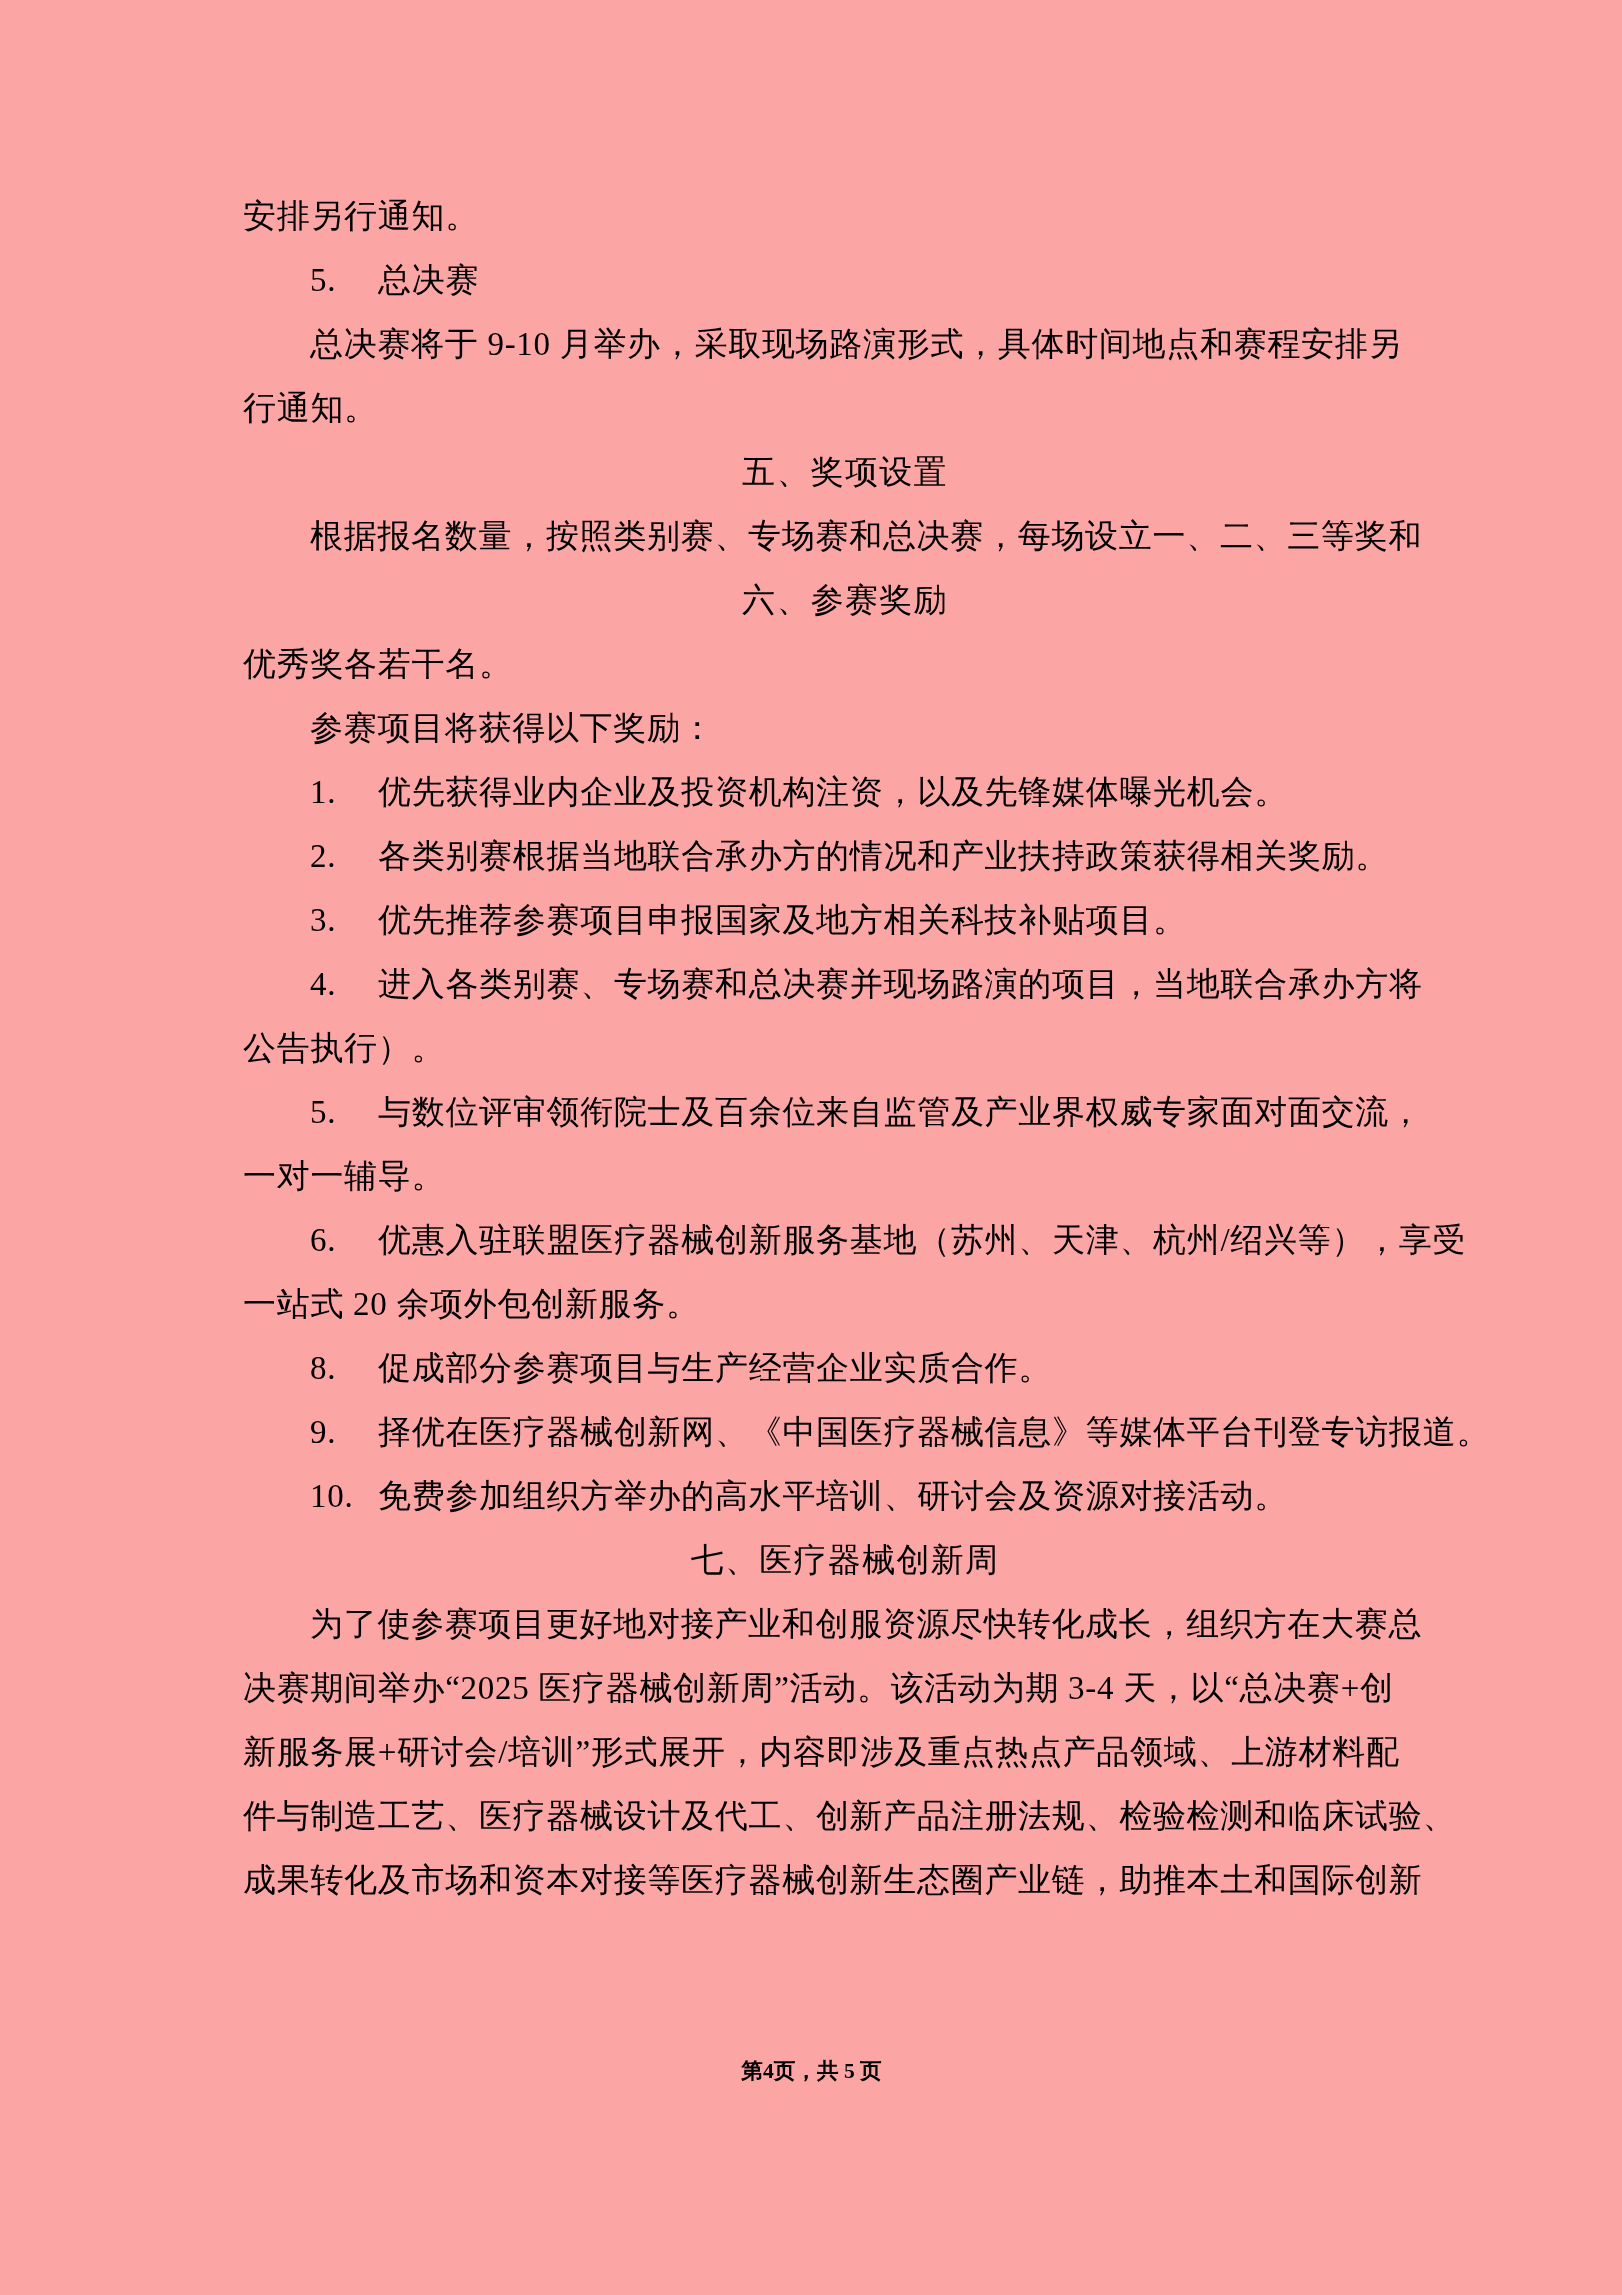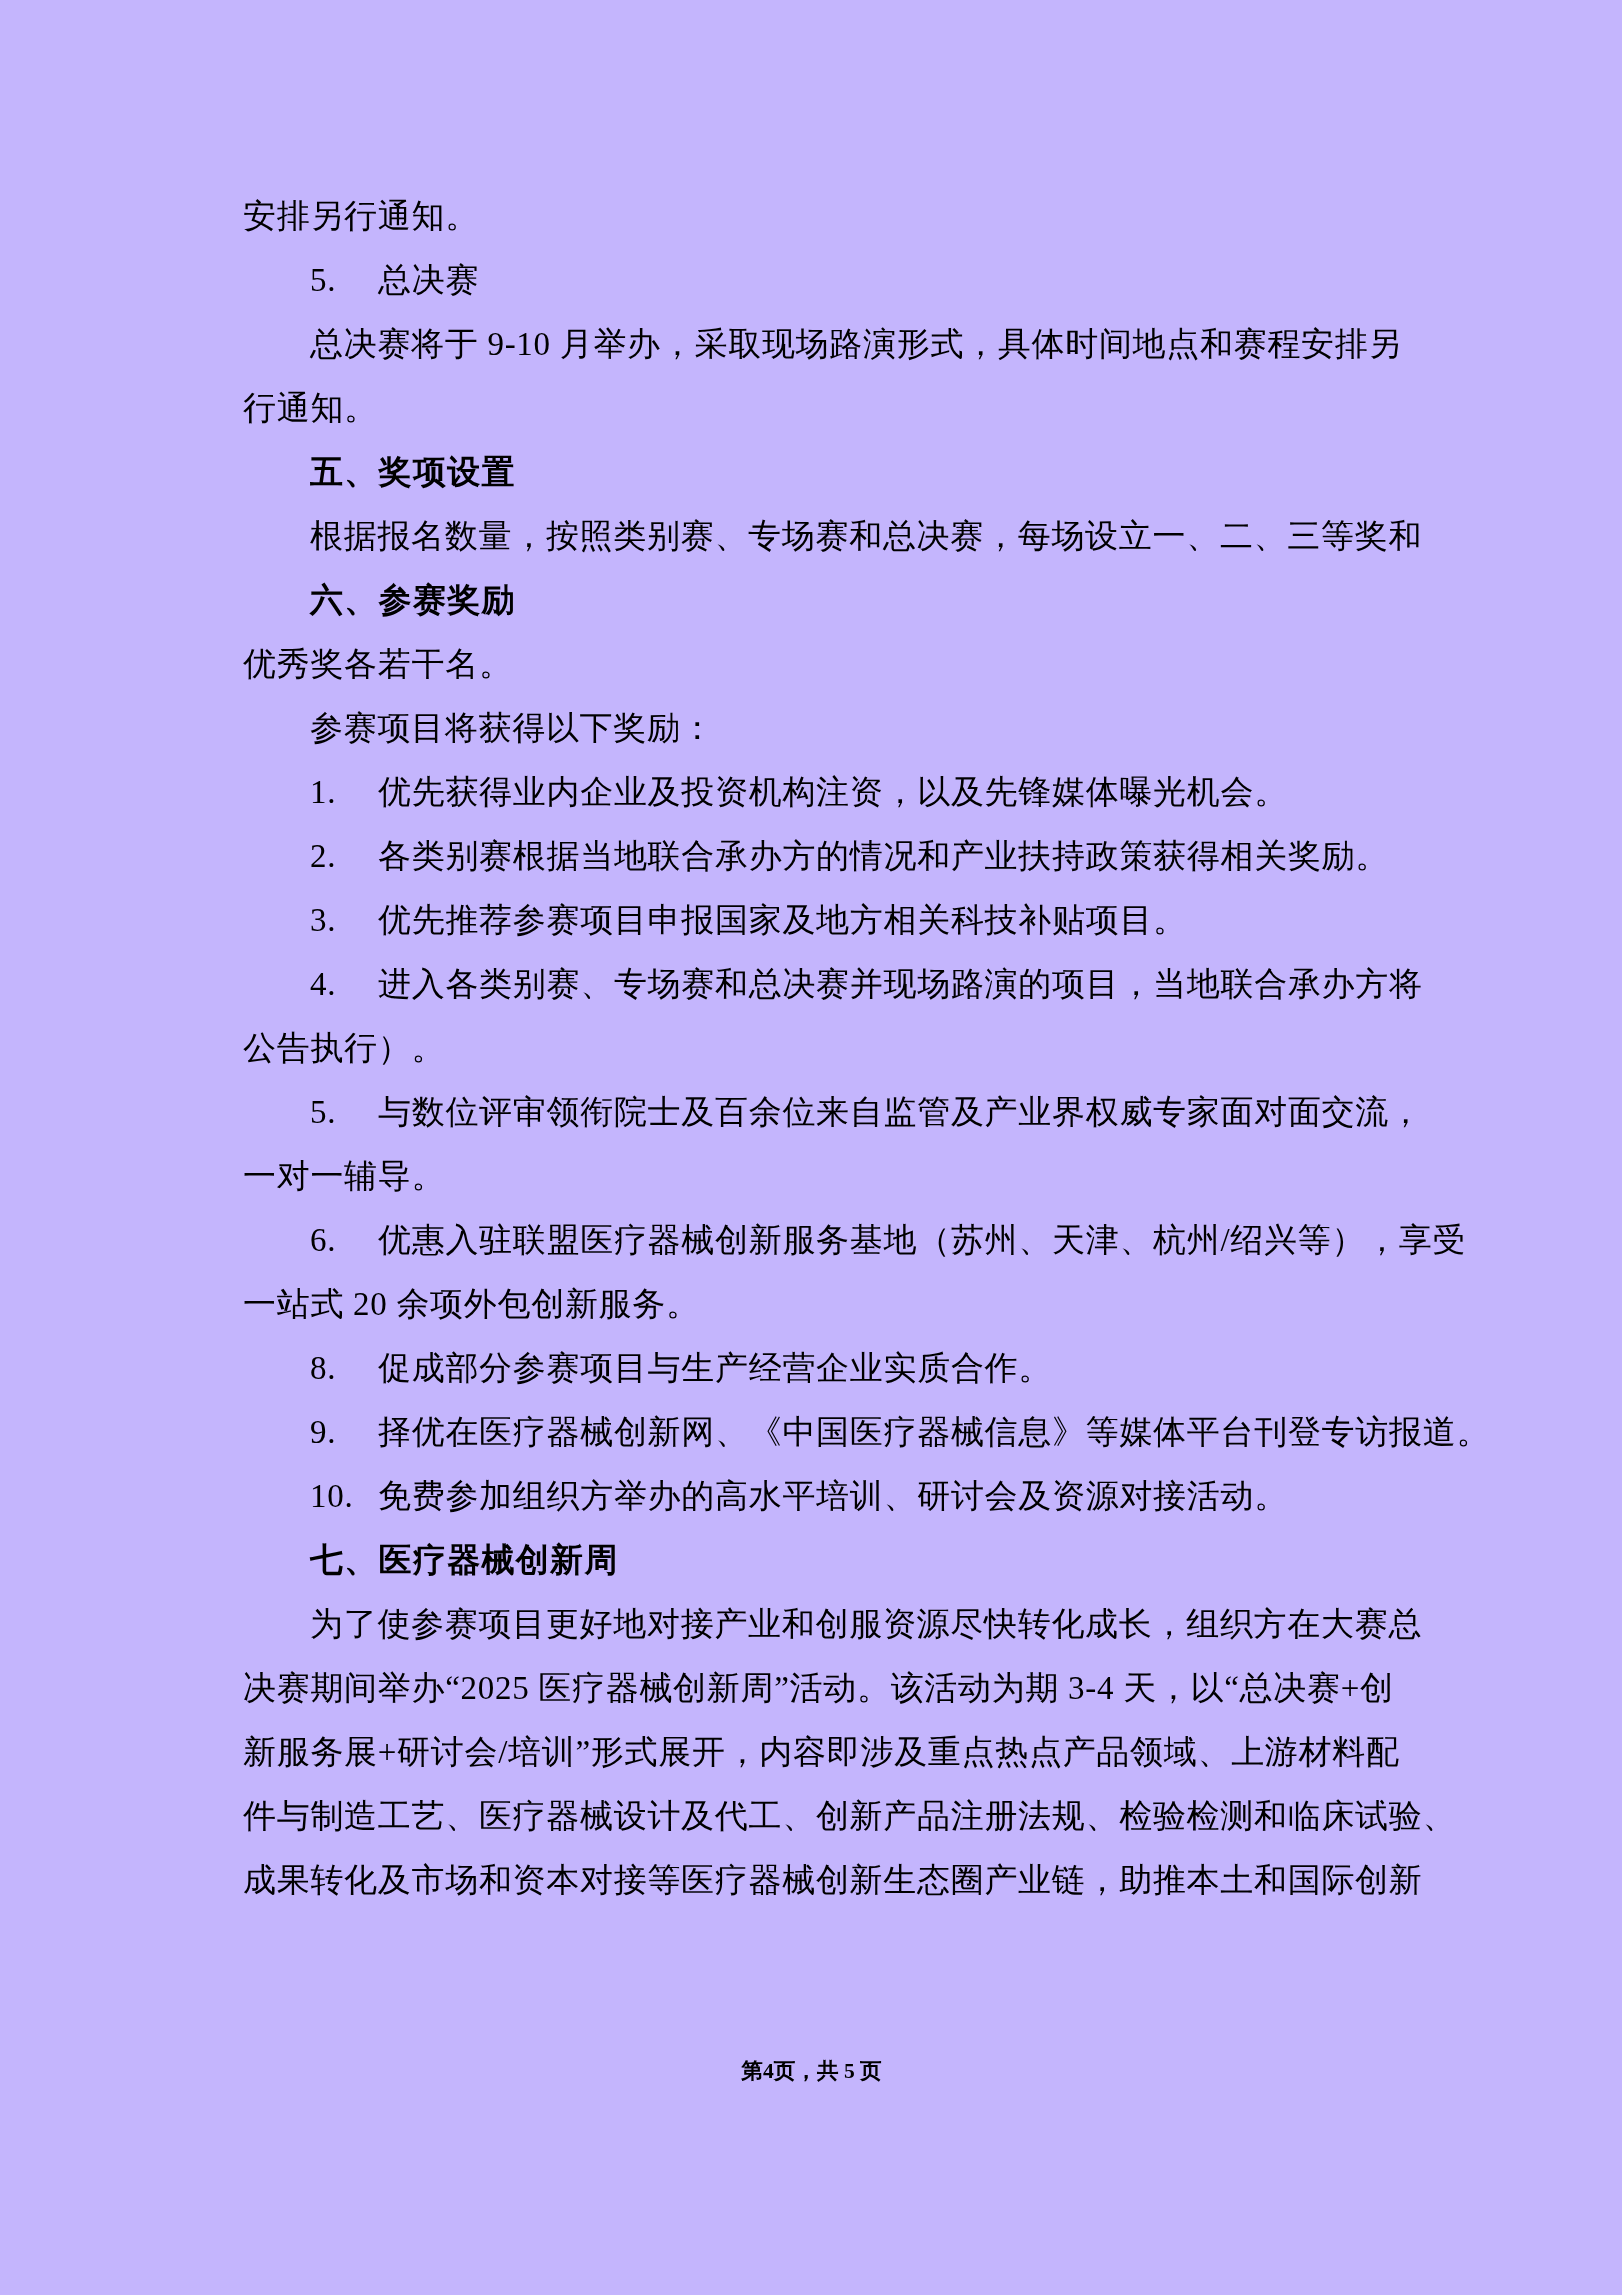--- a/index.html
+++ b/index.html
@@ -1,42 +1,43 @@
 <!DOCTYPE html>
 <html style="font-size:10.5px"><head>
 <meta charset="utf-8">
 <style>
   html, body { margin: 0; padding: 0; }
   .page {
     position: relative;
     width: 1623px;
     height: 2295px;
-    background: #c4b5fd;
+    background: #fca5a5;
     color: #000000;
     font-family: "Liberation Serif", "DejaVu Serif", serif;
     overflow: hidden;
   }
   .doc {
     position: absolute;
     left: 243px;
     top: 184px;
     width: 1137px;
   }
   .line {
     height: 64px;
     line-height: 64px;
     font-size: 33px;
     white-space: nowrap;
     letter-spacing: 0.7px;
   }
   .indent { padding-left: 67px; }
   .heading {
-    font-weight: 700;
+    font-weight: 400;
     font-family: "Liberation Sans", "DejaVu Sans", sans-serif;
     letter-spacing: 1.3px;
+    text-align: center;
   }
   .num {
     display: inline-block;
     width: 68px;
   }
   .fill { text-align: justify; text-justify: inter-character; }
   .footer {
     position: absolute;
     top: 2055px;
     left: 0;

